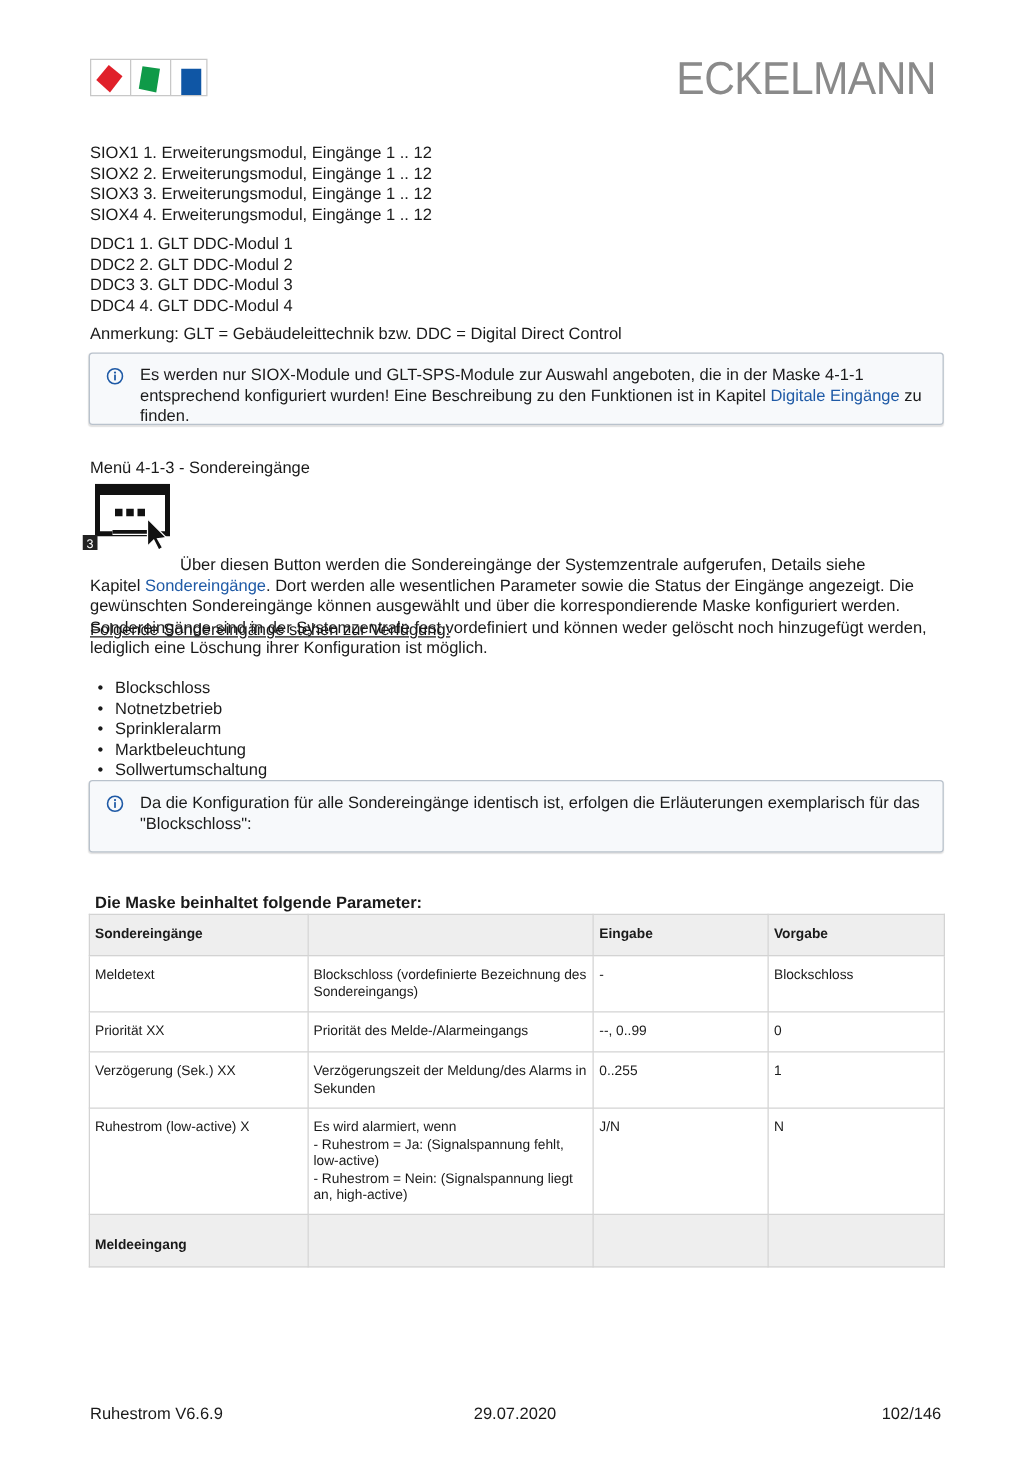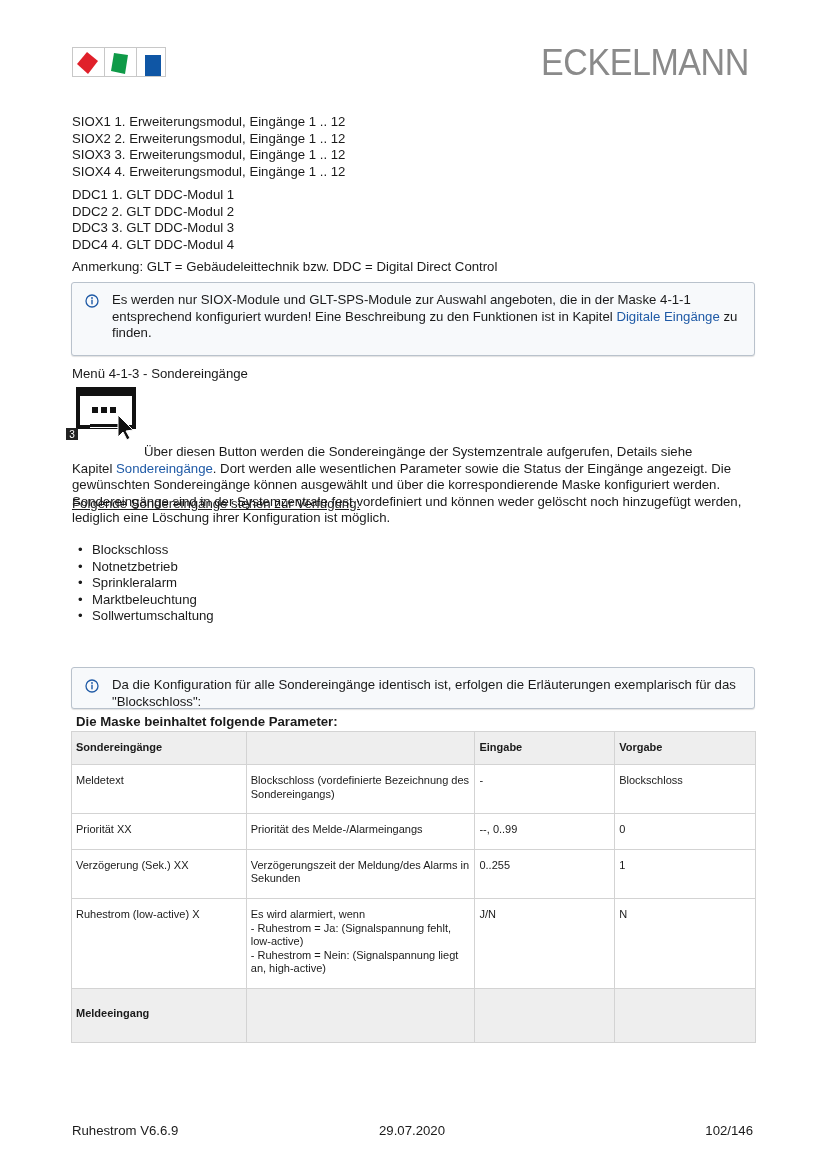--- a/index.html
+++ b/index.html
@@ -28,21 +28,21 @@
     .tbl-title { position: absolute; left: 76px; top: 714px; font-weight: bold; font-size: 13.2px; }
     table.params {
       position: absolute; left: 71px; top: 731px; width: 685px; border-collapse: collapse;
       font-size: 11px; line-height: 13.6px;
     }
     table.params th, table.params td {
       border: 1px solid #d3d3d3; vertical-align: top; text-align: left; padding: 0 4px;
     }
     table.params th { background: #eeeeee; font-weight: bold; height: 32px; vertical-align: middle; }
     table.params tr.group td { background: #eeeeee; height: 32px; vertical-align: middle; font-weight: bold; }
-    table.params td { padding-top: 9px; padding-bottom: 12px; }
+    table.params td { padding-top: 9px; padding-bottom: 0; }
     sup { font-size: 8px; }
     .footer { position: absolute; top: 1123px; font-size: 13.2px; }
   </style>
 </head>
 <body>
 
 <div class="logo">
   <div class="cell">
     <svg width="31" height="28" viewBox="0 0 31 28">
         <polygon points="4,16 14,4 25,13 15,26" fill="#e0202a"></polygon>
@@ -68,21 +68,21 @@
   <div class="line">SIOX4 4. Erweiterungsmodul, Eingänge 1 .. 12</div>
 </div>
 <div class="block" style="top:187px;">
   <div class="line">DDC1 1. GLT DDC-Modul 1</div>
   <div class="line">DDC2 2. GLT DDC-Modul 2</div>
   <div class="line">DDC3 3. GLT DDC-Modul 3</div>
   <div class="line">DDC4 4. GLT DDC-Modul 4</div>
 </div>
 <div class="block line" style="top:259px;">Anmerkung: GLT = Gebäudeleittechnik bzw. DDC = Digital Direct Control</div>
 
-<div class="info" style="top:282px; height:74px;">
+<div class="info" style="top:282px; height:58px;">
   <svg class="ico" viewBox="0 0 14 14">
       <circle cx="7" cy="7" r="6" fill="none" stroke="#1f5aa6" stroke-width="1.3"></circle>
       <circle cx="7" cy="4" r="0.9" fill="#1f5aa6"></circle>
       <rect x="6.3" y="5.7" width="1.4" height="4.6" fill="#1f5aa6"></rect>
     </svg>
   <span>Es werden nur SIOX-Module und GLT-SPS-Module zur Auswahl angeboten, die in der Maske 4-1-1 entsprechend konfiguriert wurden! Eine Beschreibung zu den Funktionen ist in Kapitel </span><a>Digitale Eingänge</a><span> zu finden.</span>
 </div>
 
 <div class="block p" style="top:366px;">Menü 4-1-3 - Sondereingänge</div>
 
@@ -106,21 +106,21 @@
 
 <div class="block p" style="top:496px;text-decoration:underline;">Folgende Sondereingänge stehen zur Verfügung:</div>
 <ul class="bul block" style="top:542px;">
   <li>Blockschloss</li>
   <li>Notnetzbetrieb</li>
   <li>Sprinkleralarm</li>
   <li>Marktbeleuchtung</li>
   <li>Sollwertumschaltung</li>
 </ul>
 
-<div class="info" style="top:667px; height:42px;">
+<div class="info" style="top:624px; height:58px;">
   <svg class="ico" viewBox="0 0 14 14">
       <circle cx="7" cy="7" r="6" fill="none" stroke="#1f5aa6" stroke-width="1.3"></circle>
       <circle cx="7" cy="4" r="0.9" fill="#1f5aa6"></circle>
       <rect x="6.3" y="5.7" width="1.4" height="4.6" fill="#1f5aa6"></rect>
     </svg>
   <span>Da die Konfiguration für alle Sondereingänge identisch ist, erfolgen die Erläuterungen exemplarisch für das "Blockschloss":</span>
 </div>
 
 <div class="tbl-title">Die Maske beinhaltet folgende Parameter:</div>
 <table class="params">

